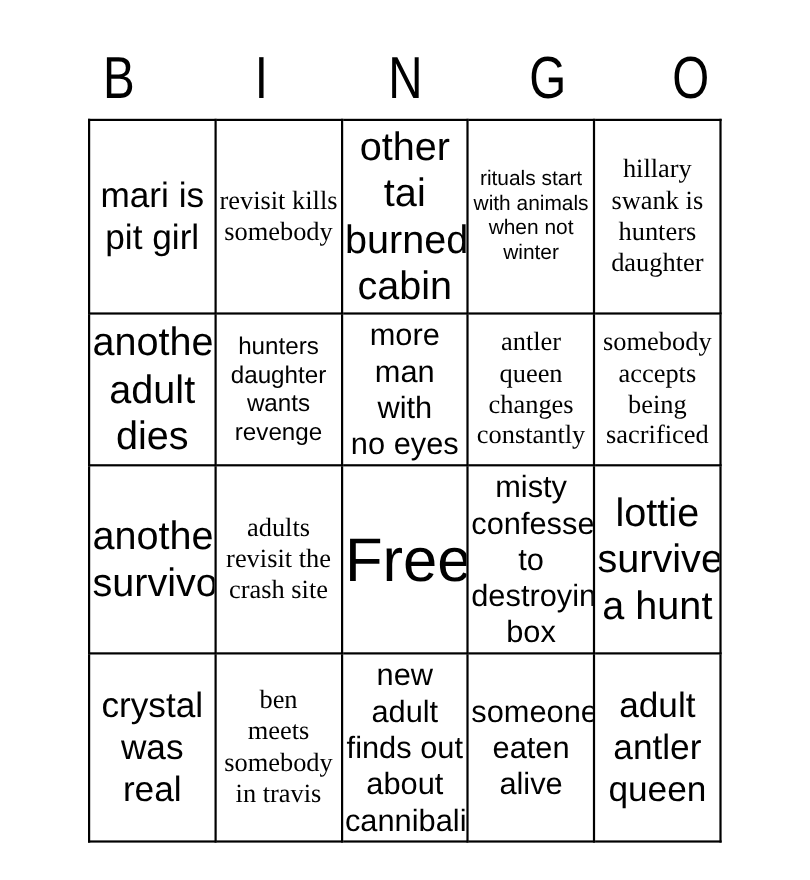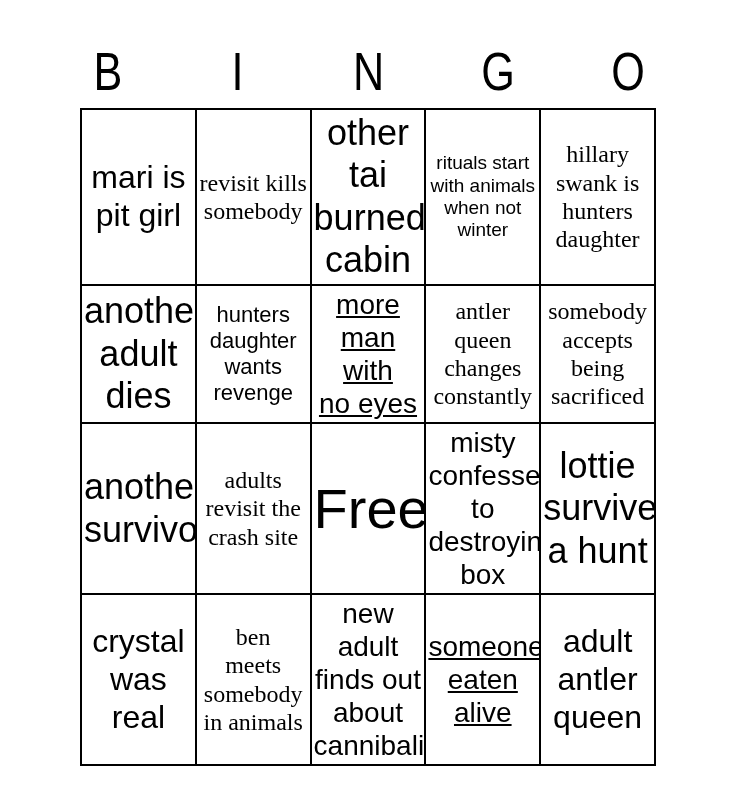--- a/index.html
+++ b/index.html
@@ -43,21 +43,21 @@
     padding: 2px;
     white-space: pre-line;
     line-height: 1.18;
     overflow: hidden;
     cursor: pointer;
   }
   .fs19 { font-size: 19px; }
   .fs20 { font-size: 28px; }
   .fs22 { font-size: 22px; }
   .fs24 { font-size: 24px; font-family: Liberation Serif, serif; }
-  .fs28 { font-size: 28px; text-decoration: underline; }
+  .fs28 { font-size: 28px; }
   .fs30 { font-size: 36px; }
   .fs32 { font-size: 32px; }
   .fs34 { font-size: 34px; }
   .fs44 { font-size: 56px; }
 </style>
 </head>
 <body>
 
 <div>
 
@@ -123,21 +123,21 @@
 survives
 a hunt</td>
     </tr>
     <tr>
       <td class="fs32">crystal
 was
 real</td>
       <td class="fs24">ben
 meets
 somebody
-in animals</td>
+in travis</td>
       <td class="fs20">new adult
 finds out
 about
 cannibalism</td>
       <td class="fs28">someone
 eaten
 alive</td>
       <td class="fs32">adult
 antler
 queen</td>

